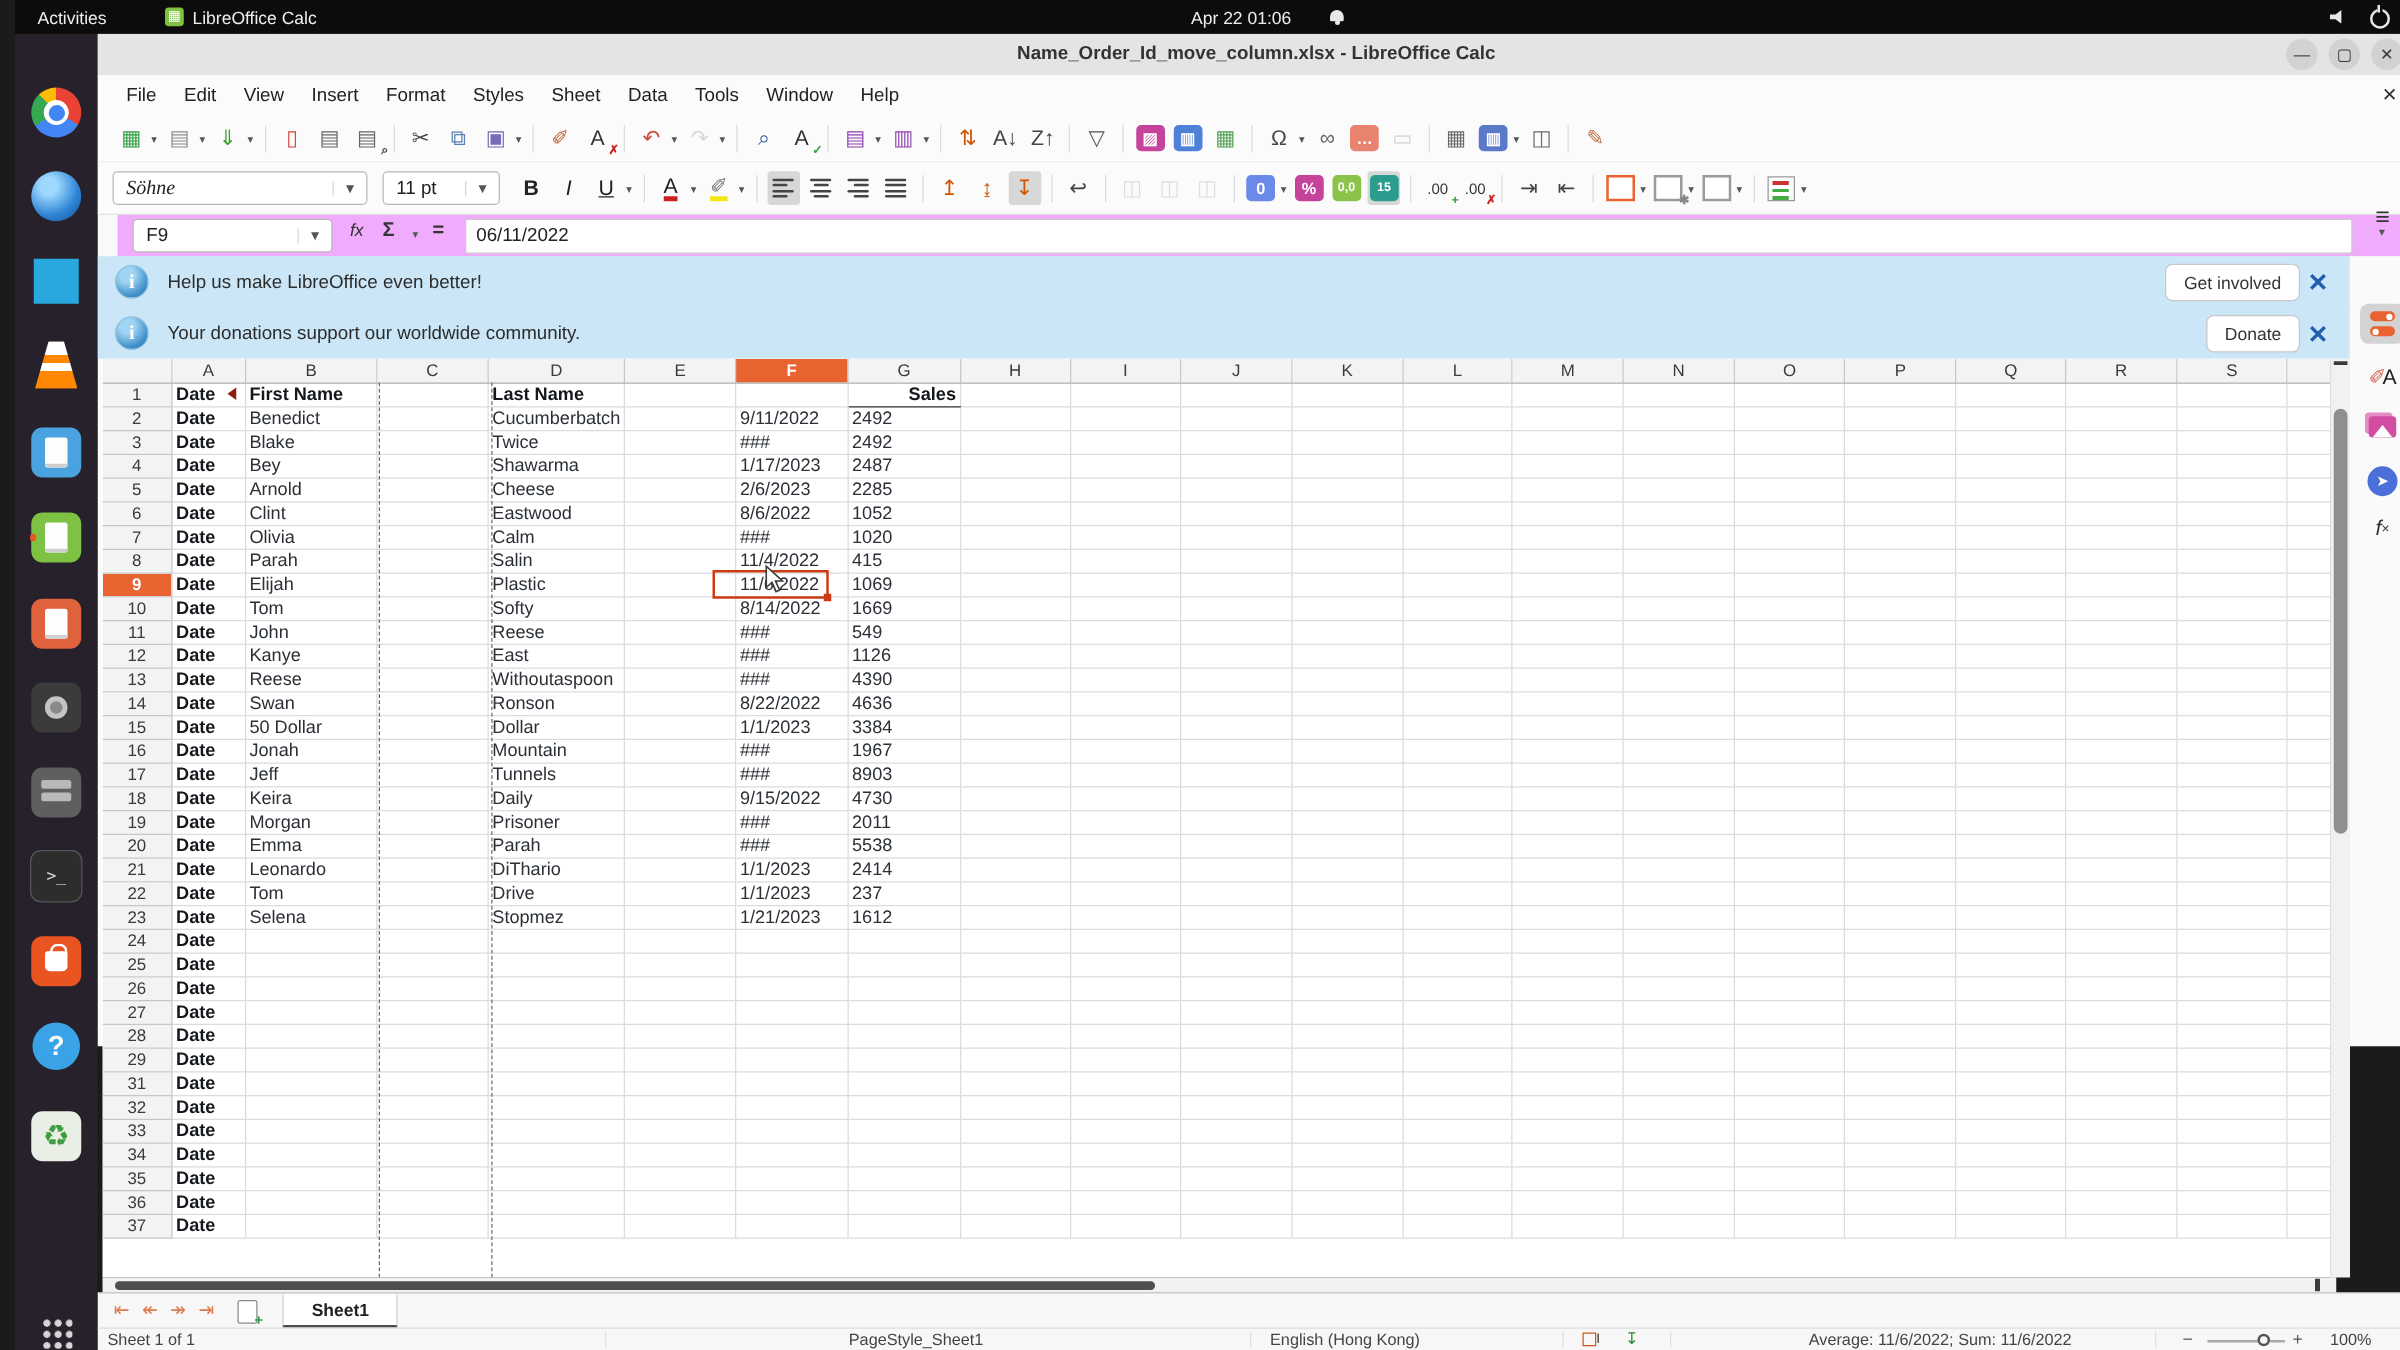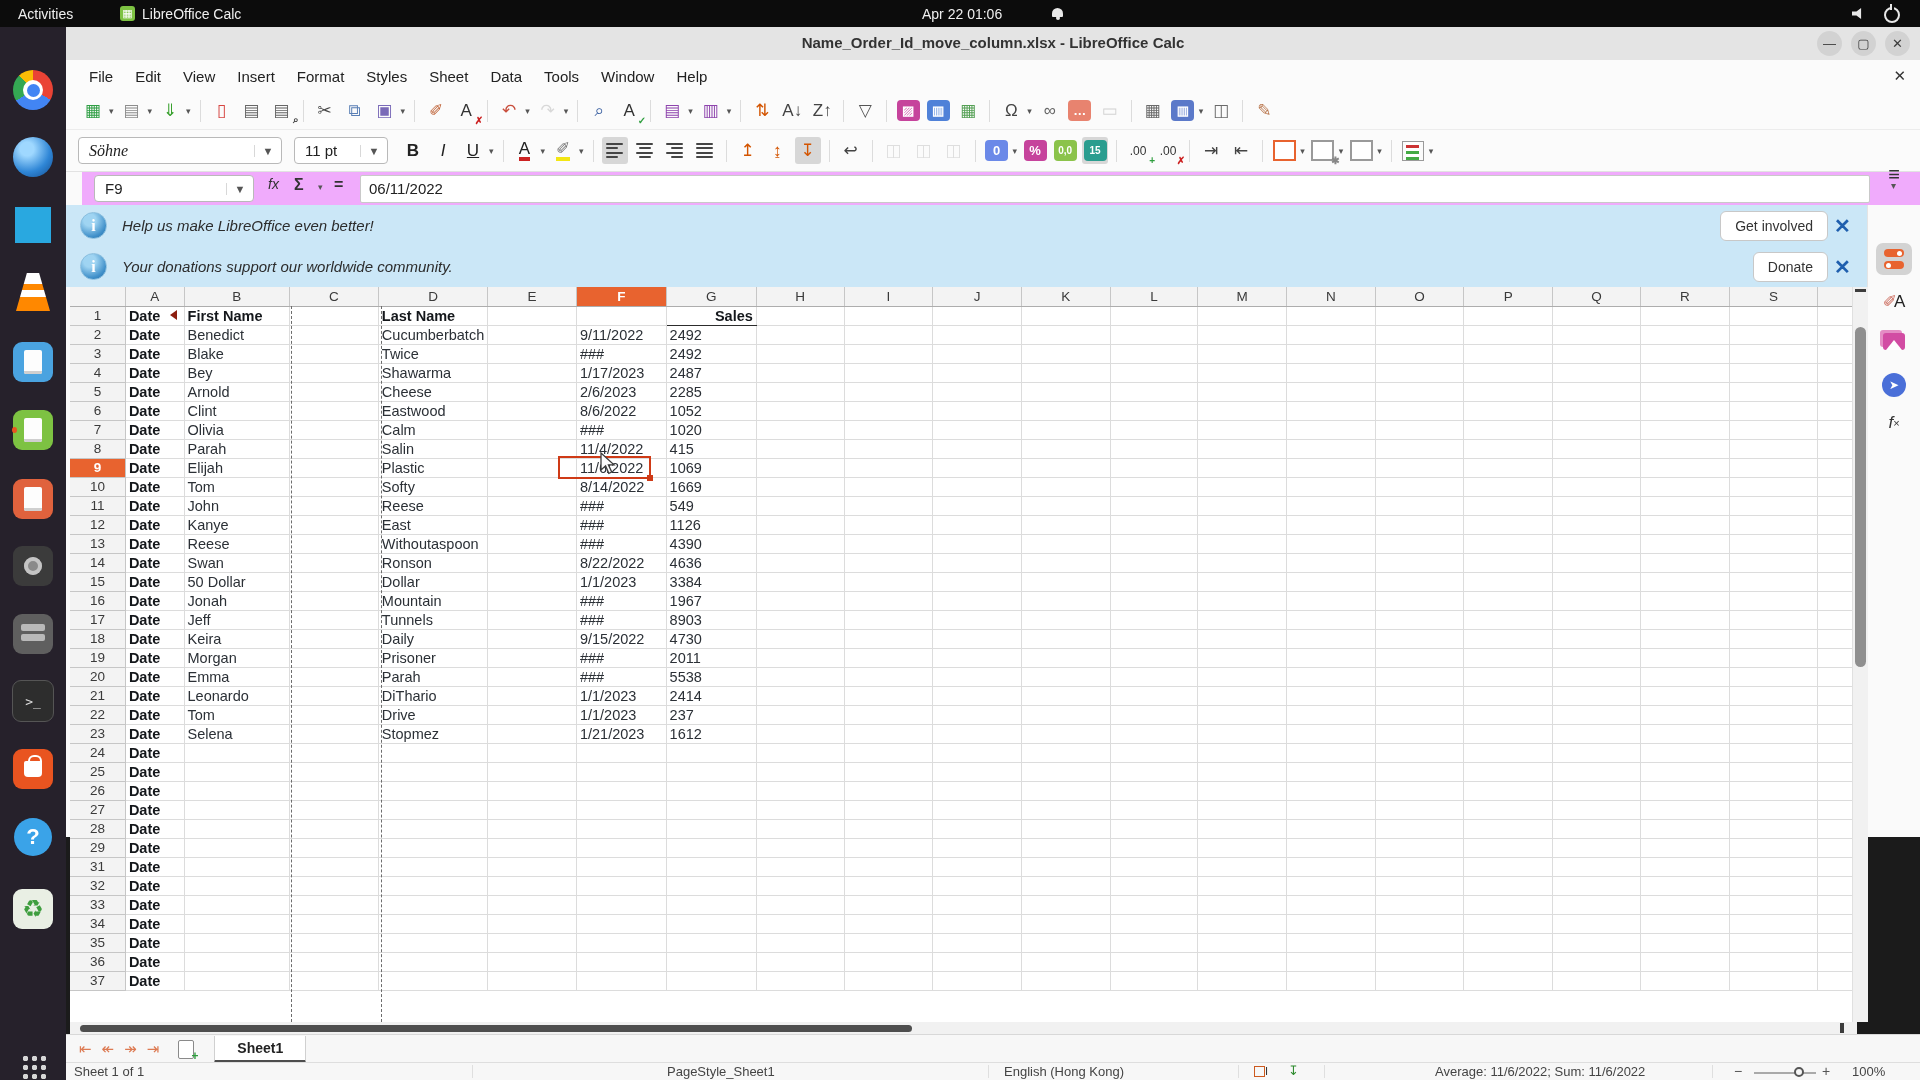--- a/index.html
+++ b/index.html
@@ -1,27 +1,27 @@
 <!DOCTYPE html>
 <html><head>
 <meta charset="utf-8">
 <style>
   html,body{margin:0;padding:0;}
   body{width:1920px;height:1080px;overflow:hidden;background:#1b1b1b;
        font-family:"Liberation Sans",sans-serif;position:relative;
        -webkit-font-smoothing:antialiased;}
-  #screen{position:absolute;inset:0;}
+  #screen{position:absolute;inset:0;margin-left:12px;}
   
   #topbar{position:absolute;left:0;top:0;width:1920px;height:27px;background:#0c0c0c;
           color:#efefef;font-size:14px;display:flex;align-items:center;z-index:50;}
   #tb-activities{position:absolute;left:18px;}
   #tb-app{position:absolute;left:120px;display:flex;align-items:center;gap:7px;}
   .mini-calc{width:15px;height:15px;background:#7dc242;border-radius:3px;color:#fff;
              font-size:11px;line-height:15px;text-align:center;}
-  #tb-clock{position:absolute;left:922px;width:130px;text-align:left;}
+  #tb-clock{position:absolute;left:891px;width:130px;text-align:right;}
   .bell{position:absolute;left:1052px;top:8px;width:11px;height:9px;background:#e8e8e8;
         border-radius:6px 6px 1px 1px;}
   .bell i{position:absolute;left:3.5px;bottom:-3px;width:4px;height:4px;background:#e8e8e8;border-radius:50%;}
   .spk{position:absolute;left:1852px;top:8px;width:13px;height:11px;background:#e8e8e8;
        clip-path:polygon(0 32%,34% 32%,70% 0,70% 100%,34% 68%,0 68%);}
   .pwr{position:absolute;left:1884px;top:7px;width:12px;height:12px;border:2px solid #e8e8e8;border-radius:50%;}
   .pwr i{position:absolute;left:4px;top:-5px;width:2px;height:6px;background:#0c0c0c;border-left:2px solid #e8e8e8;}
   
   #dock{position:absolute;left:0;top:27px;width:66px;height:1053px;background:#26212b;z-index:40;}
   .dock-item{position:absolute;left:10px;width:46px;height:46px;border-radius:10px;
@@ -123,21 +123,21 @@
                  line-height:26px;padding-left:8px;}
   #fb-expand{position:absolute;right:40px;top:8px;font-size:10px;color:#555;}
   
   .notif{position:absolute;left:0;width:1802px;height:42px;background:#cbe7f7;}
   #notif1{top:178px;height:42px;border-bottom:1px solid #e6f3fb;}
   #notif2{top:220px;height:40px;}
   .ninfo{position:absolute;left:14px;top:7px;width:27px;height:27px;border-radius:50%;
      background:radial-gradient(circle at 35% 28%,#9fd4f2 0 25%,#3f8fc9 70%,#2a6ea6 100%);
      color:#fff;font-weight:700;font-size:16px;display:flex;align-items:center;justify-content:center;
      border:1px solid #8abede;box-sizing:border-box;font-family:"Liberation Serif",serif;}
-  .ntext{position:absolute;left:56px;top:12px;font-size:15px;color:#2c2c2c;font-style:italic;}
+  .ntext{position:absolute;left:56px;top:12px;font-size:15px;color:#2c2c2c;}
   .nbtn{position:absolute;top:6px;height:28px;background:#fff;border:1px solid #c8c8c8;
         border-radius:6px;font-size:14px;color:#333;display:flex;align-items:center;
         padding:0 14px;}
   .nclose{position:absolute;left:1768px;top:9px;font-size:20px;font-weight:700;color:#1f5fae;}
   
   #sidebar{position:absolute;right:0;top:178px;width:52px;bottom:18px;background:#fafafa;
            border-left:1px solid #e4e4e4;}
   .sb-item{position:absolute;left:50%;transform:translateX(-50%);display:flex;align-items:center;
            justify-content:center;}
   #sb-menu{top:-42px;font-size:20px;color:#333;}

